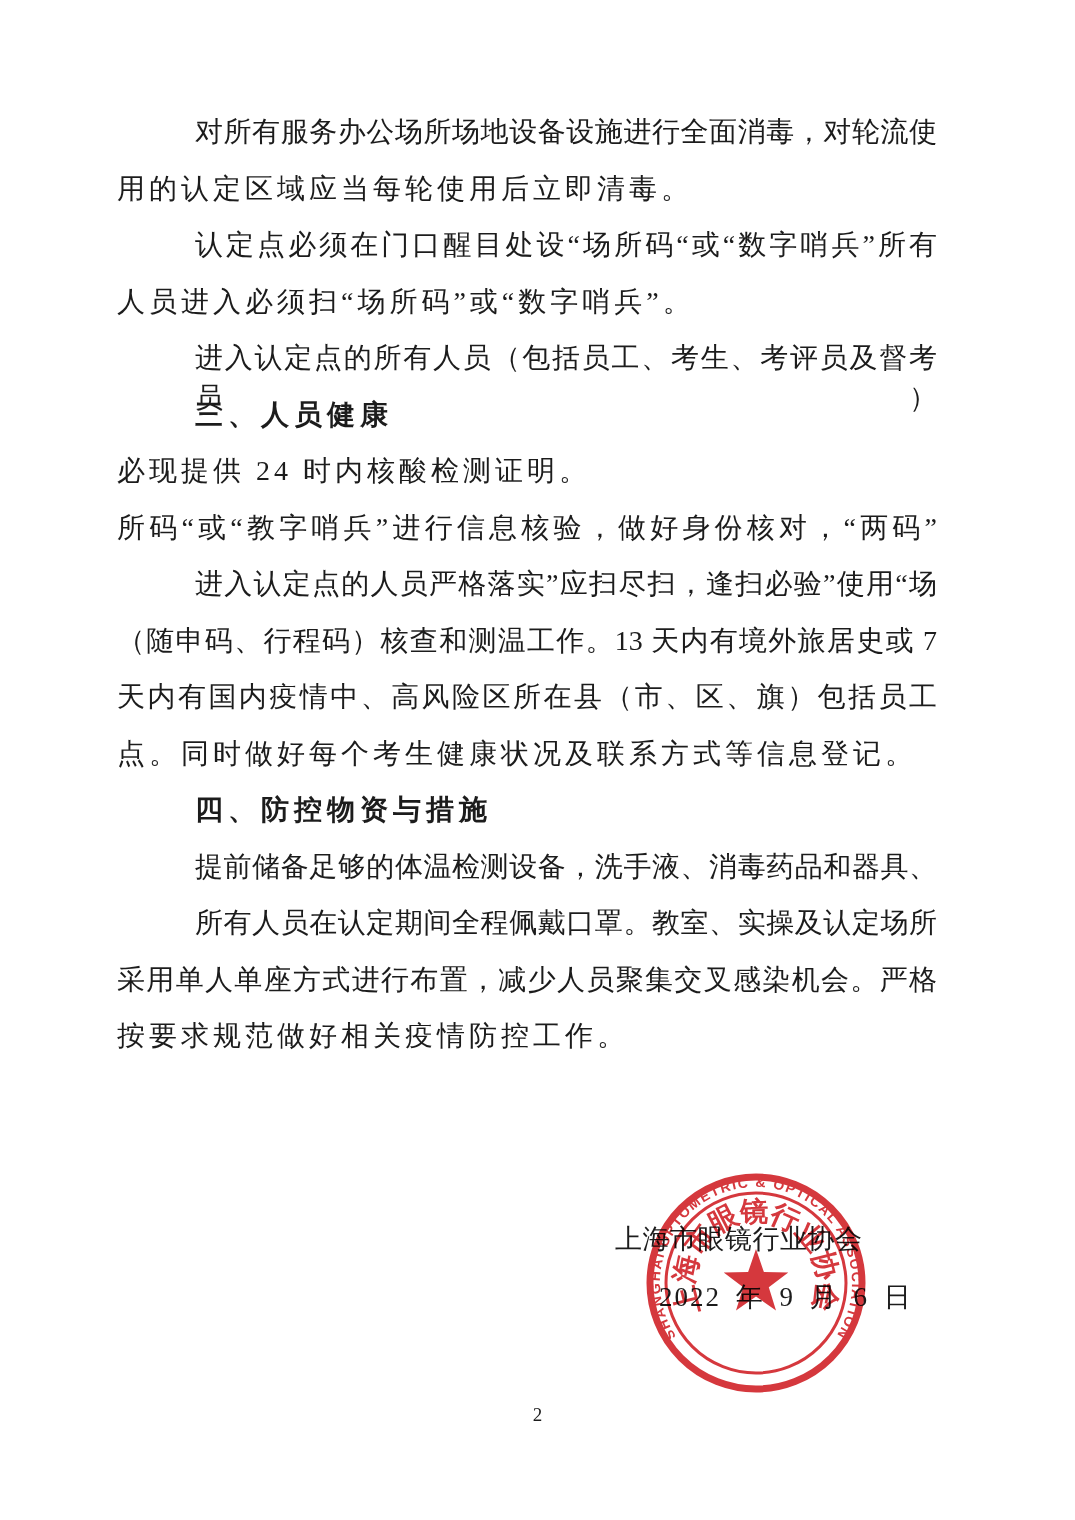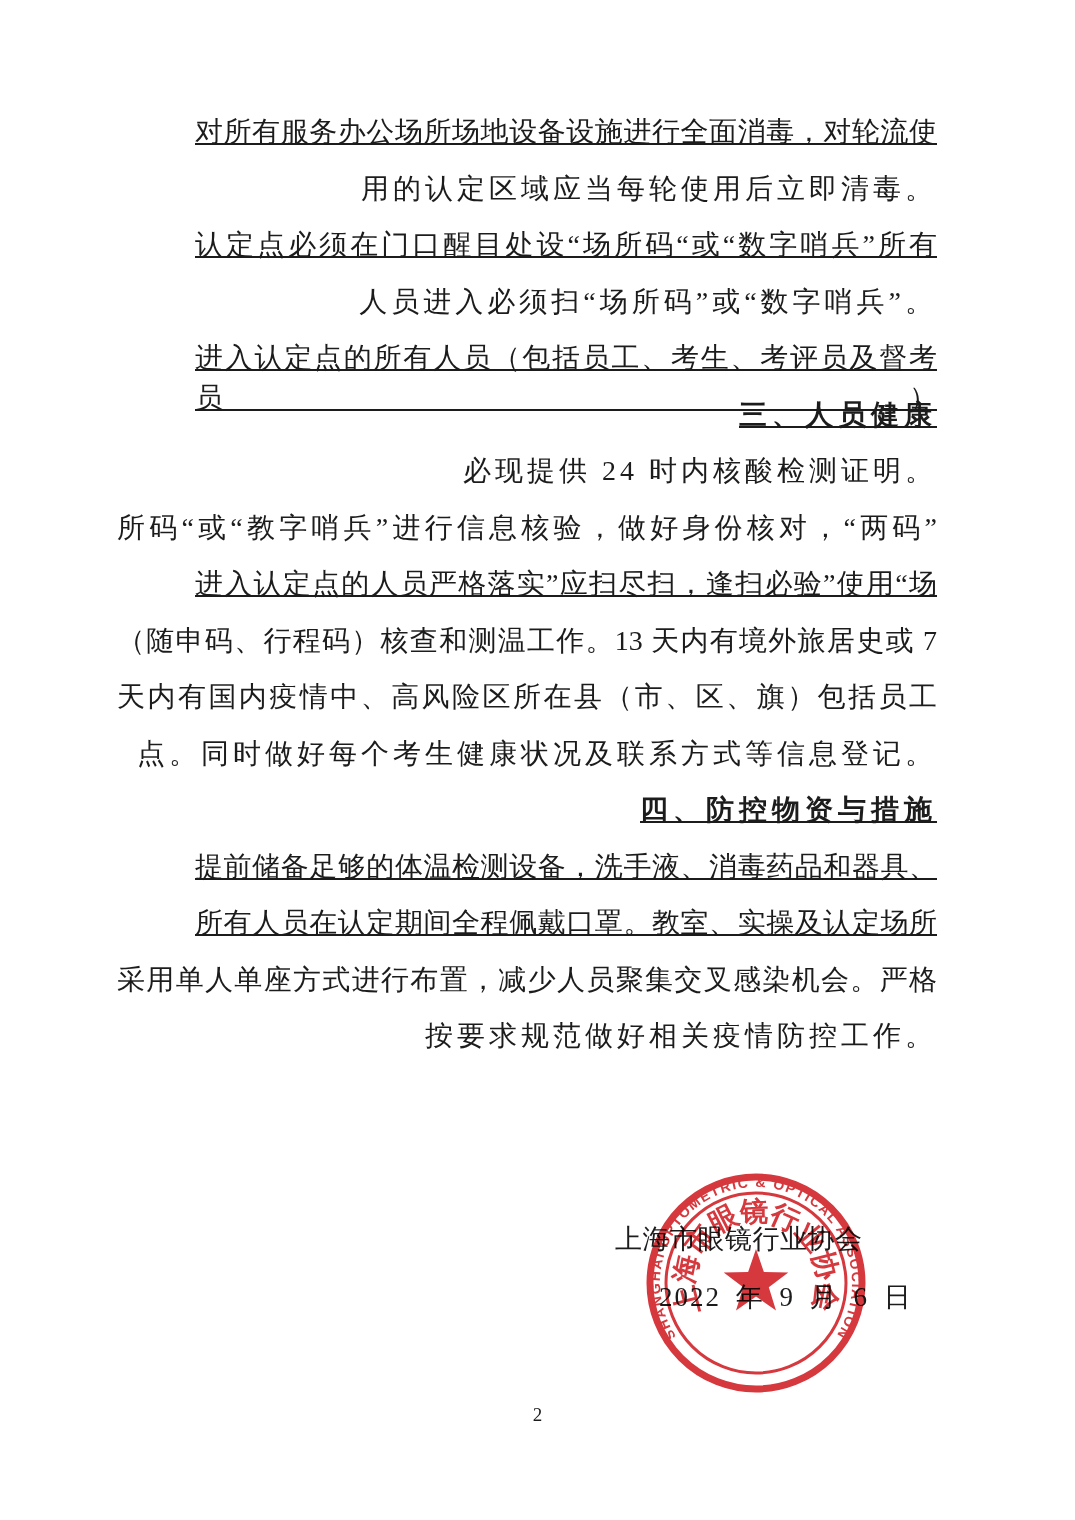--- a/index.html
+++ b/index.html
@@ -15,31 +15,29 @@
     position:absolute;
     left:117px;top:112px;
     width:820px;
   }
   .line{
     height:56.5px;
     line-height:40px;
     font-size:28px;
     letter-spacing:4px;
     white-space:pre-wrap;
-    text-align:right;
   }
   .line.justify{
     letter-spacing:0;
     text-align:justify;
     text-align-last:justify;
     -moz-text-align-last:justify;
   }
   .line.indent{
     padding-left:78px;
-    text-decoration:underline;
   }
   .line.heading{
     font-weight:bold;
     font-family:"Liberation Sans", sans-serif;
     letter-spacing:5px;
   }
   .signature{
     position:absolute;
     left:615px;top:1222px;
     z-index:2;

